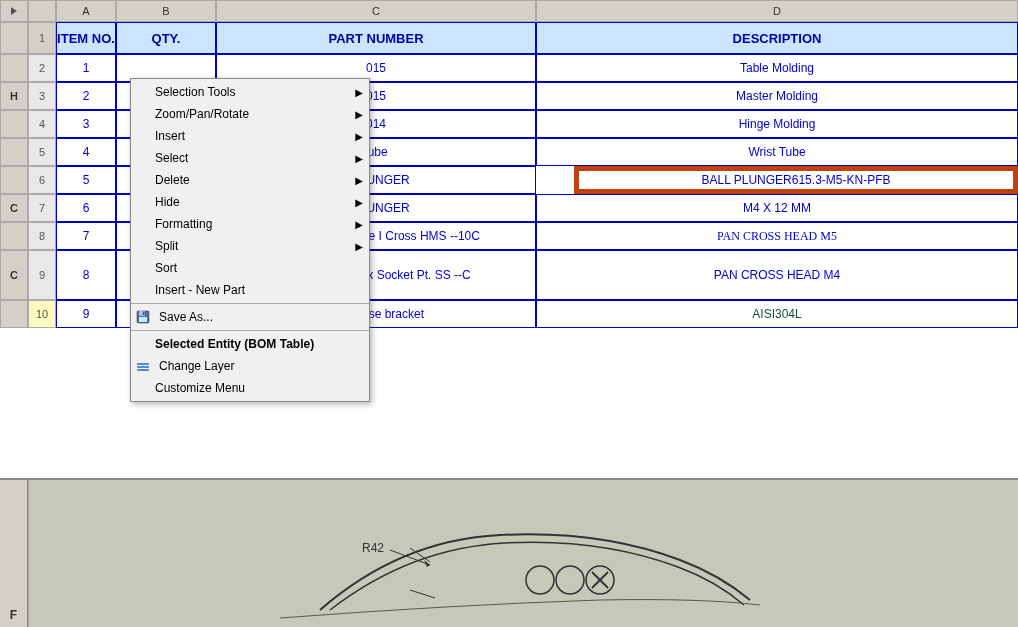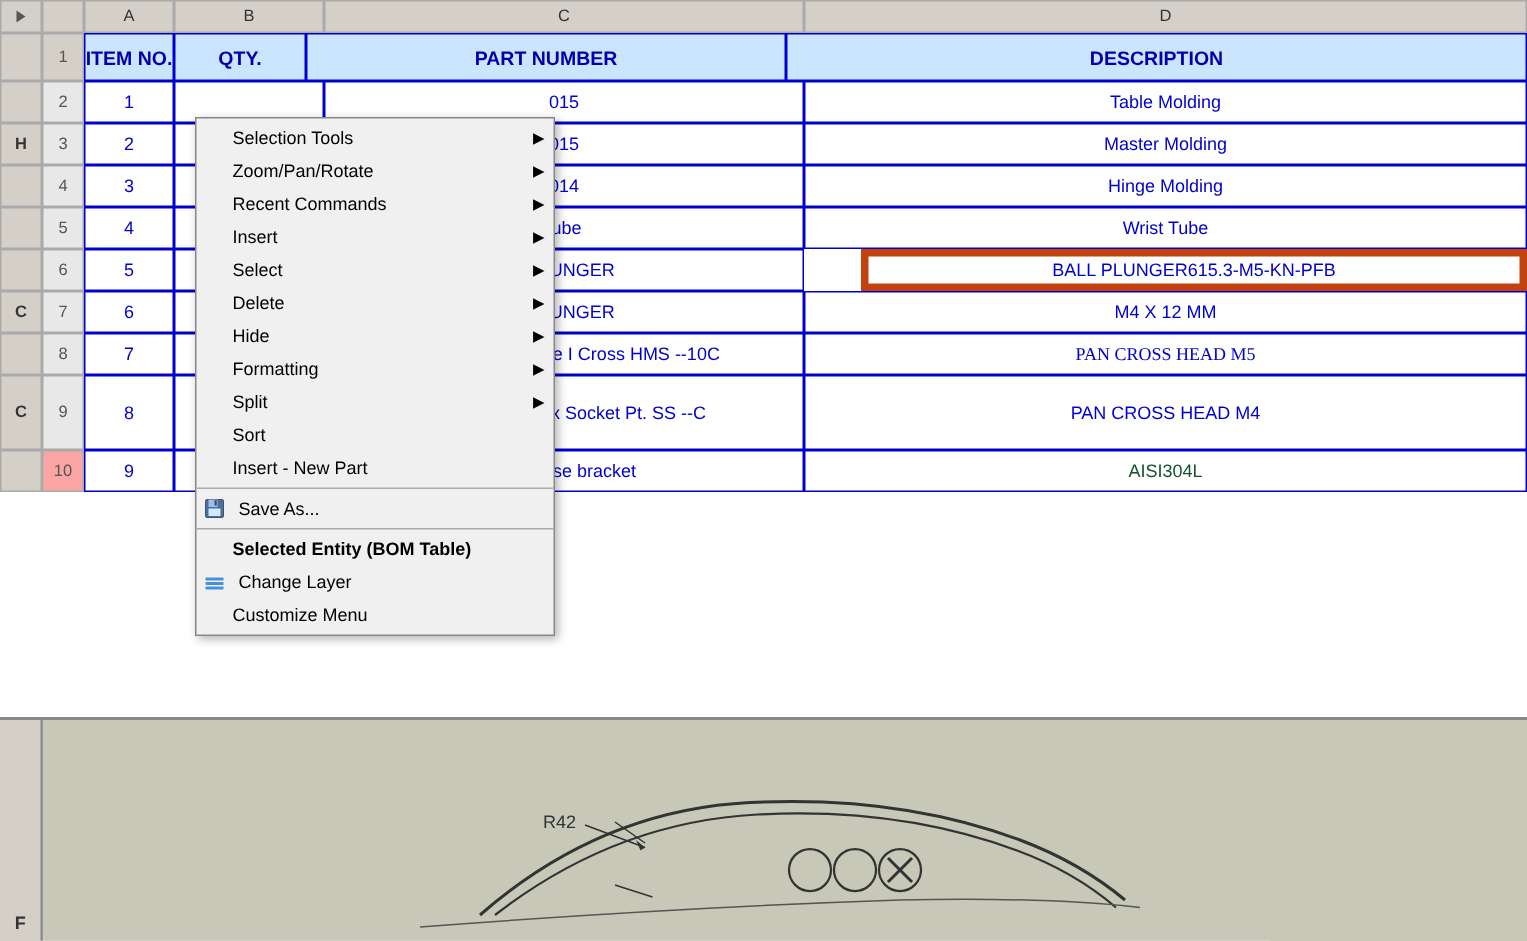--- a/index.html
+++ b/index.html
@@ -118,21 +118,21 @@
       <div class="col-header-cell" style="width:320px; font-size:11px; color:#333; border:1px solid #aaa; display:flex; align-items:center; justify-content:center;">C</div>
       <div class="col-header-cell" style="flex:1;">D</div>
     </div>
 
     <div style="display:flex; flex-direction:column;">
 
       <div style="display:flex;">
         <div style="width:28px; height:32px; border:1px solid #aaa; background:#d4d0c8; display:flex; align-items:center; justify-content:center; font-size:11px;"></div>
         <div style="width:28px; height:32px; border:1px solid #aaa; background:#d4d0c8; display:flex; align-items:center; justify-content:center; font-size:11px; color:#555;">1</div>
         <div style="width:60px; height:32px; border:1px solid #0000cc; background:#cce5ff; display:flex; align-items:center; justify-content:center; font-weight:bold; color:#0000aa; font-size:13px;">ITEM NO.</div>
-        <div style="width:88px; height:32px; border:1px solid #0000cc; background:#cce5ff; display:flex; align-items:center; justify-content:center; font-weight:bold; color:#0000aa; font-size:13px;">QTY.</div>
+        <div style="width:100px; height:32px; border:1px solid #0000cc; background:#cce5ff; display:flex; align-items:center; justify-content:center; font-weight:bold; color:#0000aa; font-size:13px;">QTY.</div>
         <div style="width:320px; height:32px; border:1px solid #0000cc; background:#cce5ff; display:flex; align-items:center; justify-content:center; font-weight:bold; color:#0000aa; font-size:13px;">PART NUMBER</div>
         <div style="flex:1; height:32px; border:1px solid #0000cc; background:#cce5ff; display:flex; align-items:center; justify-content:center; font-weight:bold; color:#0000aa; font-size:13px;">DESCRIPTION</div>
       </div>
 
       <div style="display:flex;">
         <div style="width:28px; height:28px; border:1px solid #aaa; background:#d4d0c8; display:flex; align-items:center; justify-content:center; font-size:11px; font-weight:bold; color:#333;"></div>
         <div style="width:28px; height:28px; border:1px solid #aaa; background:#e8e8e8; display:flex; align-items:center; justify-content:center; font-size:11px; color:#555;">2</div>
         <div style="width:60px; height:28px; border:1px solid #0000cc; display:flex; align-items:center; justify-content:center; color:#0000cc; font-size:12px;">1</div>
         <div style="width:100px; height:28px; border:1px solid #0000cc; display:flex; align-items:center; justify-content:center; color:#0000cc; font-size:12px;"></div>
         <div style="width:320px; height:28px; border:1px solid #0000cc; display:flex; align-items:center; justify-content:center; color:#0000cc; font-size:12px;">015</div>
@@ -197,39 +197,36 @@
         <div style="width:28px; height:50px; border:1px solid #aaa; background:#d4d0c8; display:flex; align-items:center; justify-content:center; font-size:11px; font-weight:bold; color:#333;">C</div>
         <div style="width:28px; height:50px; border:1px solid #aaa; background:#e8e8e8; display:flex; align-items:center; justify-content:center; font-size:11px; color:#555;">9</div>
         <div style="width:60px; height:50px; border:1px solid #0000cc; display:flex; align-items:center; justify-content:center; color:#0000cc; font-size:12px;">8</div>
         <div style="width:100px; height:50px; border:1px solid #0000cc; display:flex; align-items:center; justify-content:center; color:#0000cc; font-size:12px;"></div>
         <div style="width:320px; height:50px; border:1px solid #0000cc; display:flex; align-items:center; justify-content:center; color:#0000cc; font-size:12px; text-align:center; padding:4px;">M4 × 0.7 × 8 Hex Socket Pt. SS --C</div>
         <div style="flex:1; height:50px; border:1px solid #0000cc; display:flex; align-items:center; justify-content:center; color:#0000cc; font-size:12px;">PAN CROSS HEAD M4</div>
       </div>
 
       <div style="display:flex;">
         <div style="width:28px; height:28px; border:1px solid #aaa; background:#d4d0c8; display:flex; align-items:center; justify-content:center; font-size:11px; font-weight:bold; color:#333;"></div>
-        <div style="width:28px; height:28px; border:1px solid #aaa; background:#fca5a5; display:flex; align-items:center; justify-content:center; font-size:11px; color:#555;">10</div>
+        <div style="width:28px; height:28px; border:1px solid #aaa; background:#fef9c3; display:flex; align-items:center; justify-content:center; font-size:11px; color:#555;">10</div>
         <div style="width:60px; height:28px; border:1px solid #0000cc; display:flex; align-items:center; justify-content:center; color:#0000cc; font-size:12px;">9</div>
         <div style="width:100px; height:28px; border:1px solid #0000cc; display:flex; align-items:center; justify-content:center; color:#0000cc; font-size:12px;"></div>
         <div style="width:320px; height:28px; border:1px solid #0000cc; display:flex; align-items:center; justify-content:center; color:#0000cc; font-size:12px;">Innerbase bracket</div>
         <div style="flex:1; height:28px; border:1px solid #0000cc; display:flex; align-items:center; justify-content:center; color:#14532d; font-size:12px;">AISI304L</div>
       </div>
 
     </div>
 
     <div class="context-menu">
 
       <div class="menu-item has-arrow">
         <span>Selection Tools</span>
       </div>
       <div class="menu-item has-arrow">
         <span>Zoom/Pan/Rotate</span>
-      </div>
-      <div class="menu-item has-arrow">
-        <span>Recent Commands</span>
       </div>
       <div class="menu-item has-arrow">
         <span>Insert</span>
       </div>
       <div class="menu-item has-arrow">
         <span>Select</span>
       </div>
       <div class="menu-item has-arrow">
         <span>Delete</span>
       </div>

